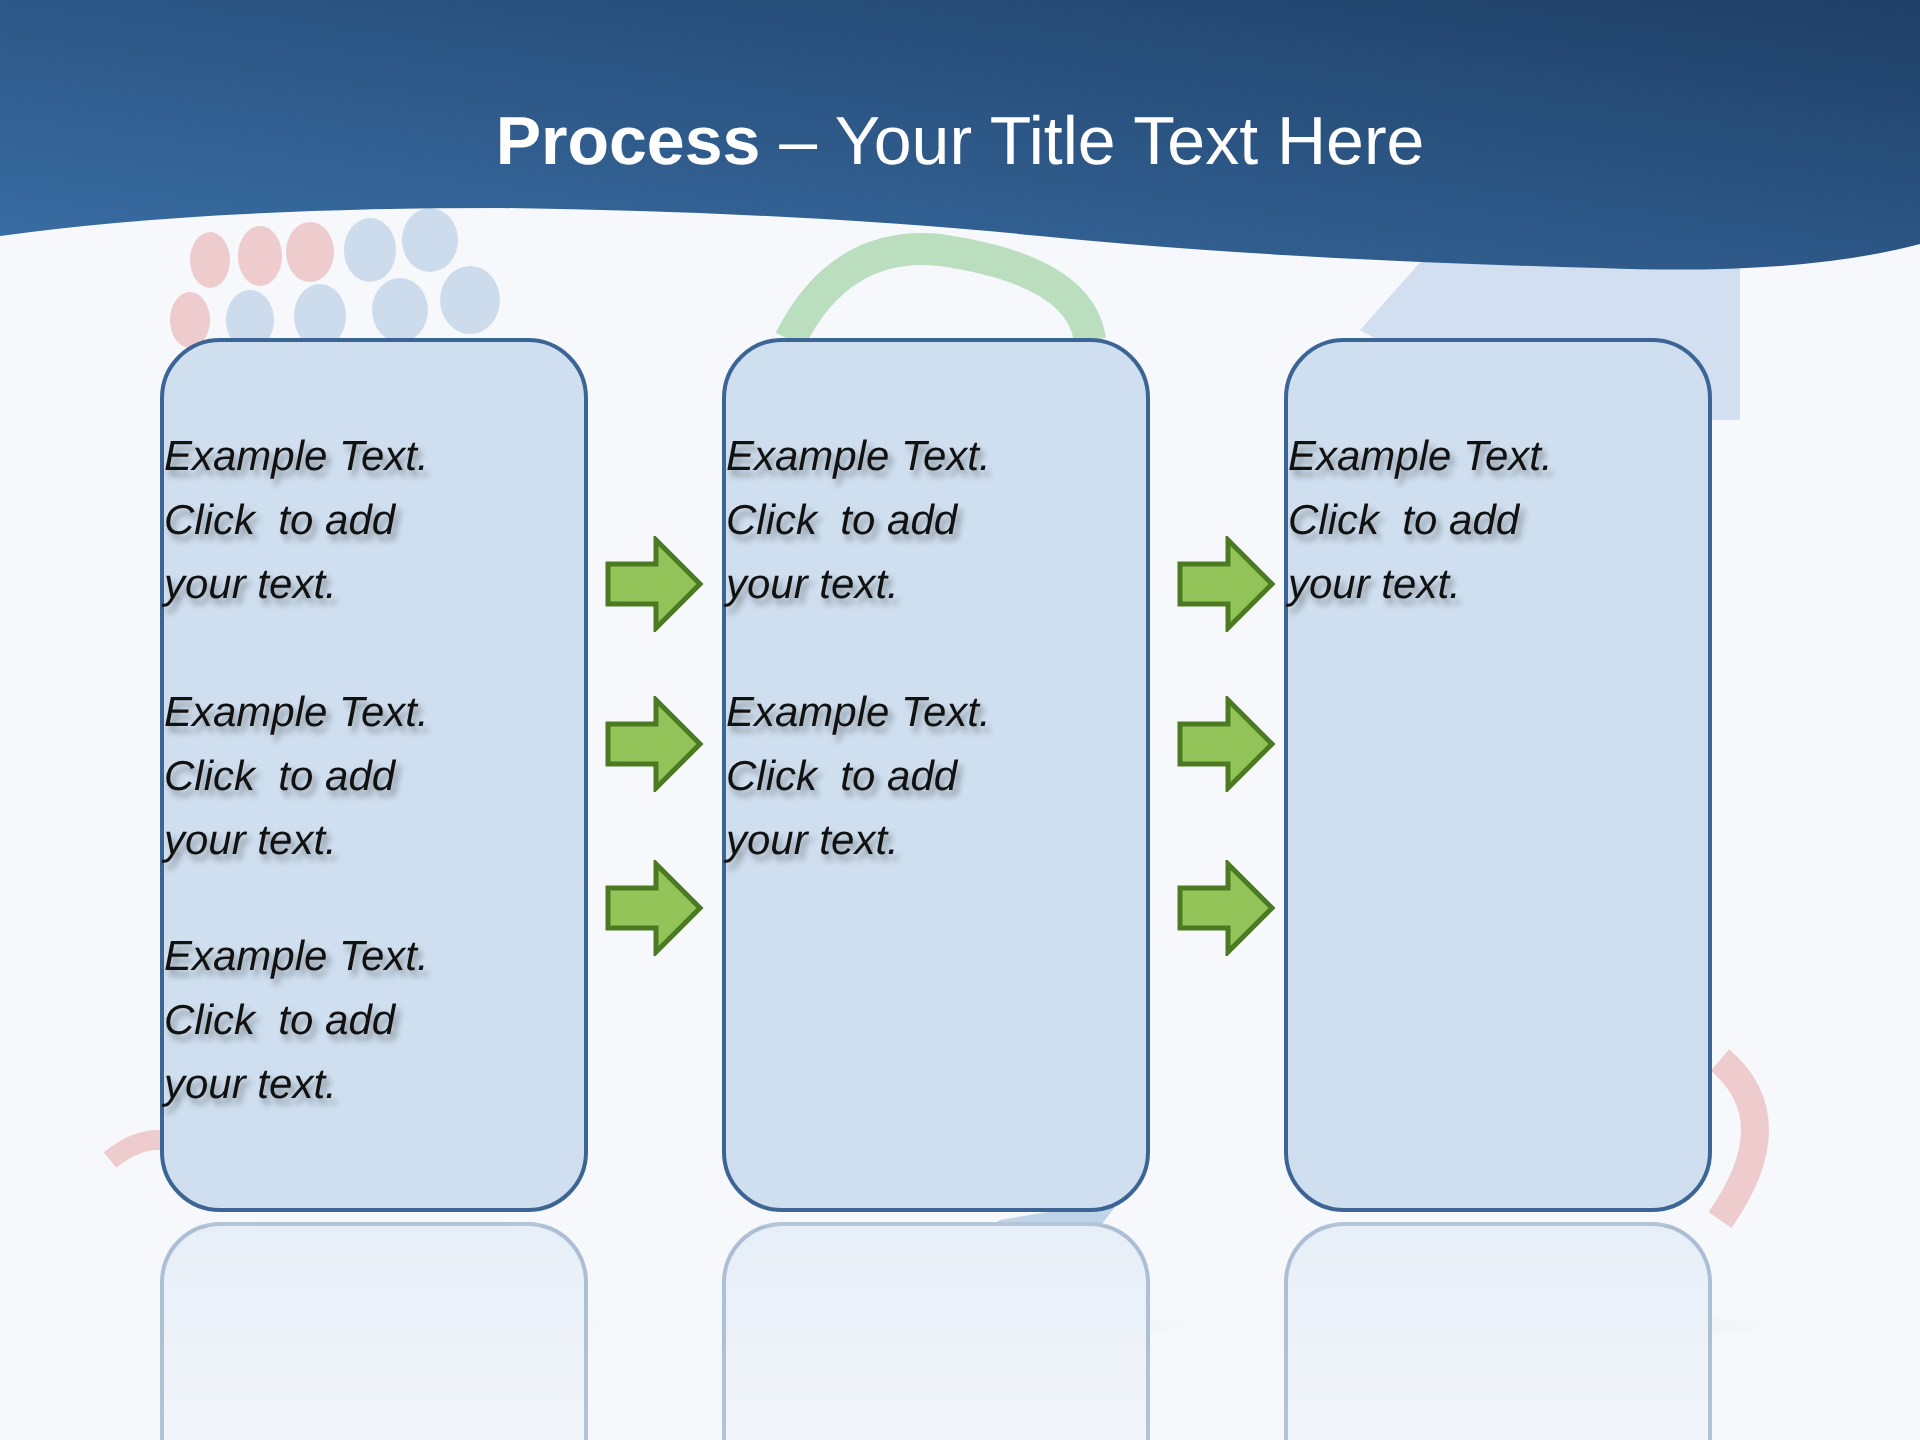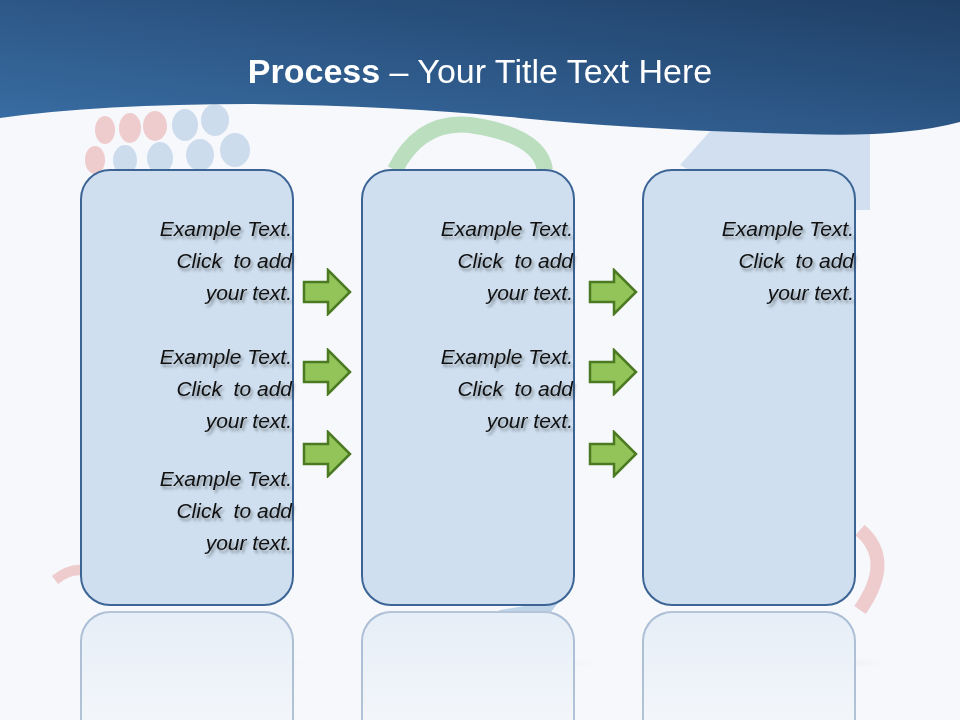--- a/index.html
+++ b/index.html
@@ -3,21 +3,21 @@
 <meta charset="utf-8">
 <style>
   html,body{margin:0;padding:0;}
   body{width:960px;height:720px;position:relative;overflow:hidden;background:#f6f8fb;font-family:"Liberation Sans",sans-serif;}
   .header{position:absolute;left:0;top:0;width:960px;height:160px;}
   .title{position:absolute;left:0;top:52px;width:960px;text-align:center;color:#fff;font-size:34px;white-space:nowrap;}
   .title b{font-weight:bold;}
   .decor{position:absolute;opacity:.35;}
   .box{position:absolute;top:169px;width:214px;height:437px;background:#cfdfef;border:2.5px solid #3c6596;border-radius:30px;box-sizing:border-box;}
   .refl{position:absolute;top:611px;width:214px;height:140px;border:2.5px solid rgba(60,101,150,.35);border-bottom:none;border-radius:30px 30px 0 0;box-sizing:border-box;background:linear-gradient(#e6eef7,#f6f8fb);}
-  .txt{position:absolute;left:0;width:100%;text-align:right;font-style:italic;font-size:21px;line-height:32px;color:#111;text-shadow:2px 3px 3px rgba(0,0,0,.35);}
+  .txt{position:absolute;left:0;width:100%;text-align:left;font-style:italic;font-size:21px;line-height:32px;color:#111;text-shadow:2px 3px 3px rgba(0,0,0,.35);}
   .txt span{display:block;}
   .arrow{position:absolute;width:50px;height:48px;}
   .shadowline{position:absolute;height:16px;border-radius:50%;background:radial-gradient(ellipse at center,rgba(0,0,0,.08),rgba(0,0,0,0) 70%);}
 </style>
 </head>
 <body>
 
 <svg class="decor" style="left:0;top:0;" width="960" height="720">
   <g fill="#e27b7b">
       <ellipse cx="105" cy="130" rx="10" ry="14"></ellipse>

